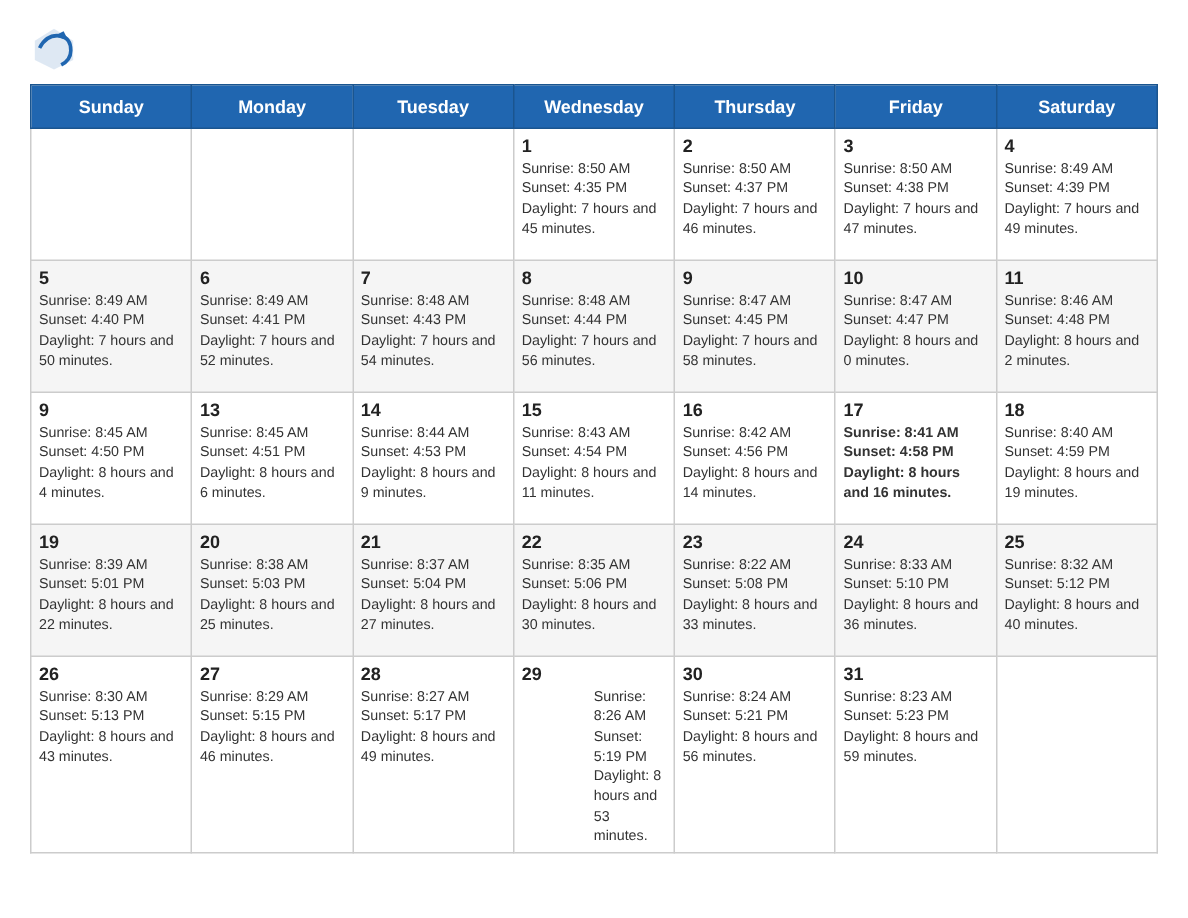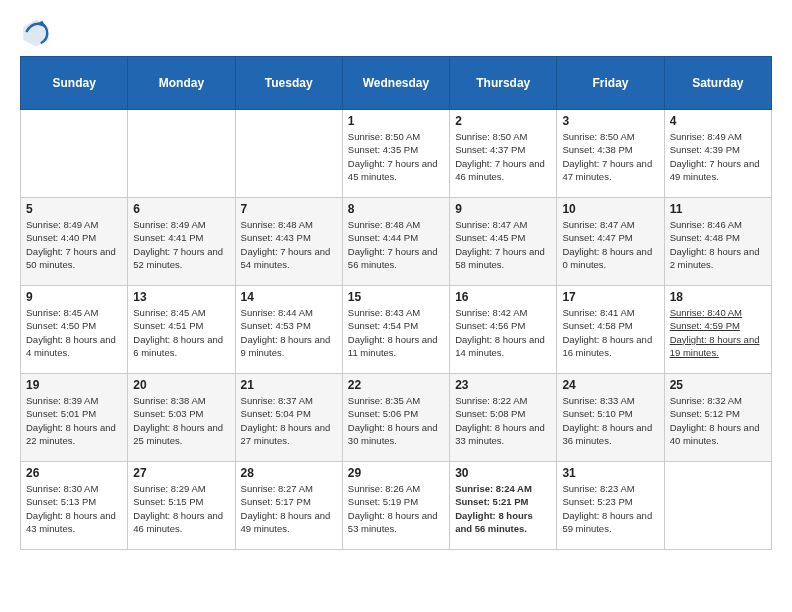--- a/index.html
+++ b/index.html
@@ -52,21 +52,21 @@
     .calendar-table {
       width: 100%;
       border-collapse: collapse;
       table-layout: fixed;
     }
     .calendar-table th {
       background: #2066b0;
       color: #fff;
       font-size: 12px;
       font-weight: bold;
-      padding: 19px 4px;
+      padding: 7px 4px;
       text-align: center;
       border: 1px solid #1a558f;
     }
     .calendar-table td {
       border: 1px solid #ccc;
       vertical-align: top;
       padding: 4px 5px;
       font-size: 10px;
       color: #333;
       height: 88px;
@@ -224,27 +224,27 @@
 Daylight: 8 hours and 11 minutes.</div>
           </td>
           <td>
             <div class="day-number">16</div>
             <div class="cell-text" style="white-space: pre-line;">Sunrise: 8:42 AM
 Sunset: 4:56 PM
 Daylight: 8 hours and 14 minutes.</div>
           </td>
           <td>
             <div class="day-number">17</div>
-            <div class="cell-text" style="white-space: pre-line;">Sunrise: 8:41 AM
+            <div class="cell-text" style="white-space: pre-line; font-weight: bold;">Sunrise: 8:41 AM
 Sunset: 4:58 PM
 Daylight: 8 hours and 16 minutes.</div>
           </td>
           <td>
             <div class="day-number">18</div>
-            <div class="cell-text" style="white-space: pre-line; text-decoration: underline;">Sunrise: 8:40 AM
+            <div class="cell-text" style="white-space: pre-line;">Sunrise: 8:40 AM
 Sunset: 4:59 PM
 Daylight: 8 hours and 19 minutes.</div>
           </td>
         </tr>
         <tr>
           <td>
             <div class="day-number">19</div>
             <div class="cell-text" style="white-space: pre-line;">Sunrise: 8:39 AM
 Sunset: 5:01 PM
 Daylight: 8 hours and 22 minutes.</div>
@@ -300,27 +300,27 @@
 Daylight: 8 hours and 46 minutes.</div>
           </td>
           <td>
             <div class="day-number">28</div>
             <div class="cell-text" style="white-space: pre-line;">Sunrise: 8:27 AM
 Sunset: 5:17 PM
 Daylight: 8 hours and 49 minutes.</div>
           </td>
           <td>
             <div class="day-number">29</div>
-            <div class="cell-text" style="white-space: pre-line;">Sunrise: 8:26 AM
+            <div class="cell-text" style="white-space: pre-line; margin-left: 48px;">Sunrise: 8:26 AM
 Sunset: 5:19 PM
 Daylight: 8 hours and 53 minutes.</div>
           </td>
           <td>
             <div class="day-number">30</div>
-            <div class="cell-text" style="white-space: pre-line; font-weight: bold;">Sunrise: 8:24 AM
+            <div class="cell-text" style="white-space: pre-line;">Sunrise: 8:24 AM
 Sunset: 5:21 PM
 Daylight: 8 hours and 56 minutes.</div>
           </td>
           <td>
             <div class="day-number">31</div>
             <div class="cell-text" style="white-space: pre-line;">Sunrise: 8:23 AM
 Sunset: 5:23 PM
 Daylight: 8 hours and 59 minutes.</div>
           </td>
           <td class="empty-cell"></td>

